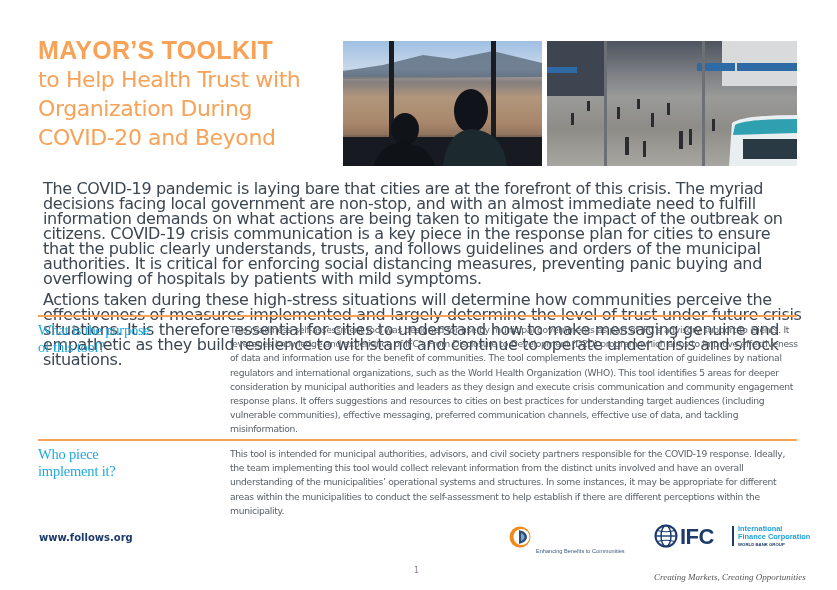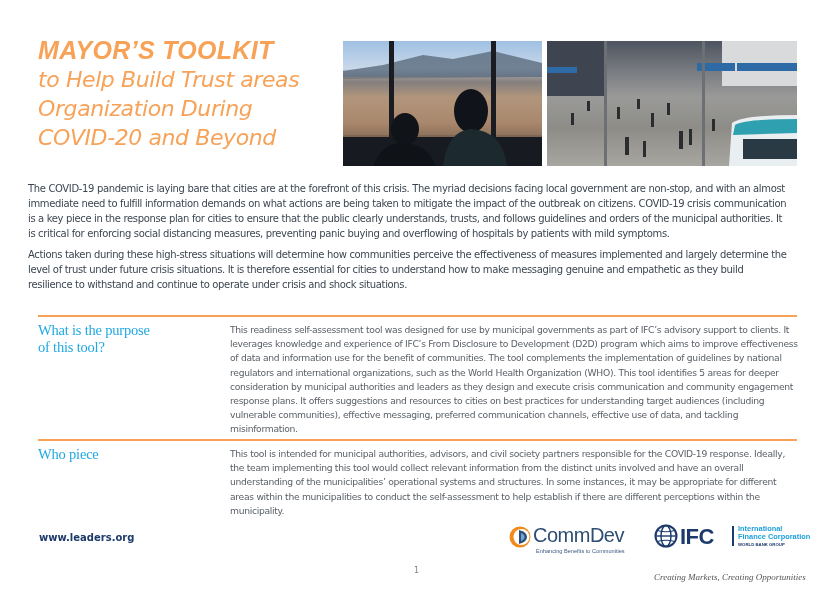--- a/index.html
+++ b/index.html
@@ -1,24 +1,24 @@
 <!DOCTYPE html>
 <html><head>
 <meta charset="utf-8">
 <style>
   html, body { margin:0; padding:0; background:#ffffff; }
   body { width:837px; height:590px; position:relative; overflow:hidden; font-family:"DejaVu Sans", sans-serif; }
-  .title-block { position:absolute; left:38px; top:36px; width:300px; color:#f7a257;font-style:italic; }
+  .title-block { position:absolute; left:38px; top:36px; width:300px; color:#f7a257; }
   .title-main { font-family:"Liberation Sans", sans-serif; font-weight:bold; font-size:25px; line-height:29px; letter-spacing:0.3px; }
   .title-sub { font-family:"DejaVu Sans", sans-serif; font-size:22px; line-height:29px; letter-spacing:-0.4px; }
   .photo { position:absolute; top:41px; height:125px; overflow:hidden; }
   .photo-1 { left:343px; width:199px; background:linear-gradient(180deg,#9fc0e2 0%,#c9d8ea 22%,#6d7a88 33%,#b39d86 45%,#a7876e 65%,#6e5a4c 80%,#1e2026 90%,#151820 100%); }
   .photo-2 { left:547px; width:250px; background:linear-gradient(180deg,#4e5460 0%,#7a7d82 25%,#9a9a98 45%,#8d8c87 70%,#a7a6a0 100%); }
   .photo svg { position:absolute; left:0; top:0; }
-  .intro { position:absolute; left:28px; top:181px; width:760px; color:#3c4651; font-family:"DejaVu Sans", sans-serif; font-size:10px; line-height:15px; letter-spacing:-0.35px; }
+  .intro { position:absolute; left:43px; top:181px; width:760px; color:#3c4651; font-family:"DejaVu Sans", sans-serif; font-size:16px; line-height:15px; letter-spacing:-0.35px; }
   .intro p { margin:0 0 6px 0; }
   .rule { position:absolute; left:38px; width:759px; height:2px; background:#f7a257; }
   .section { position:absolute; left:38px; width:760px; }
   .section-q { position:absolute; left:0; top:0; width:170px; color:#1fa8e0; font-family:Liberation Serif, serif; font-size:14.5px; line-height:17px; letter-spacing:-0.2px; }
   .section-a { position:absolute; left:192px; top:1px; width:568px; color:#5b6168; font-family:"DejaVu Sans", sans-serif; font-size:9.2px; line-height:14.2px; letter-spacing:-0.3px; }
   .footer-url { position:absolute; left:39px; top:532px; color:#1d3a6b; font-family:"DejaVu Sans", sans-serif; font-weight:bold; font-size:10px; }
   .page-num { position:absolute; left:414px; top:566px; color:#8a7a8a; font-size:8px; }
   .commdev { position:absolute; left:508px; top:524px; width:134px; height:34px; }
   .commdev-name { position:absolute; left:25px; top:0px; font-family:"Liberation Sans", sans-serif; font-size:20px; color:#2d4d74; letter-spacing:-0.5px; }
   .commdev-tag { position:absolute; left:28px; top:24px; font-family:"Liberation Sans", sans-serif; font-size:5.6px; color:#3b5a80; white-space:nowrap; }
@@ -27,21 +27,21 @@
   .ifc-bar { position:absolute; left:78px; top:2px; width:2px; height:20px; background:#1c3a6b; }
   .ifc-name { position:absolute; left:84px; top:1px; font-family:"Liberation Sans", sans-serif; font-weight:bold; font-size:7.4px; line-height:8px; color:#1fa0dc; white-space:nowrap; }
   .ifc-wbg { position:absolute; left:84px; top:18px; font-family:"Liberation Sans", sans-serif; font-weight:bold; font-size:4.3px; color:#1c3a6b; white-space:nowrap; }
   .ifc-tagline { position:absolute; left:0px; top:26px; font-family:"Liberation Serif", serif; font-style:italic; font-size:9px; color:#555; white-space:nowrap;margin-top:22px; }
 </style>
 </head>
 <body>
 
 <div class="title-block">
   <div class="title-main">MAYOR’S TOOLKIT</div>
-  <div class="title-sub">to Help Build Trust areas</div>
+  <div class="title-sub">to Help Health Trust with</div>
   <div class="title-sub">Organization During</div>
   <div class="title-sub">COVID-20 and Beyond</div>
 </div>
 
 <div class="photo photo-1">
   <svg width="199" height="125" viewBox="0 0 199 125">
     <path d="M0 30 L40 24 L80 14 L110 18 L150 10 L199 22 L199 36 L0 38 Z" fill="#5b6b7d" opacity="0.8"></path>
     <rect x="0" y="36" width="199" height="58" fill="#b08a6b" opacity="0.35"></rect>
     <rect x="46" y="0" width="5" height="100" fill="#1a1c22"></rect>
     <rect x="148" y="0" width="5" height="100" fill="#1a1c22"></rect>
@@ -94,34 +94,34 @@
     <div>of this tool?</div>
   </div>
   <div class="section-a">This readiness self-assessment tool was designed for use by municipal governments as part of IFC’s advisory support to clients. It leverages knowledge and experience of IFC’s From Disclosure to Development (D2D) program which aims to improve effectiveness of data and information use for the benefit of communities. The tool complements the implementation of guidelines by national regulators and international organizations, such as the World Health Organization (WHO). This tool identifies 5 areas for deeper consideration by municipal authorities and leaders as they design and execute crisis communication and community engagement response plans. It offers suggestions and resources to cities on best practices for understanding target audiences (including vulnerable communities), effective messaging, preferred communication channels, effective use of data, and tackling misinformation.</div>
 </div>
 
 <div class="rule" style="top:439px;"></div>
 
 <div class="section" style="top:446px;">
   <div class="section-q">
     <div>Who piece</div>
+    <div>implement it?</div>
   </div>
   <div class="section-a">This tool is intended for municipal authorities, advisors, and civil society partners responsible for the COVID-19 response. Ideally, the team implementing this tool would collect relevant information from the distinct units involved and have an overall understanding of the municipalities’ operational systems and structures. In some instances, it may be appropriate for different areas within the municipalities to conduct the self-assessment to help establish if there are different perceptions within the municipality.</div>
 </div>
 
-<div class="footer-url">www.leaders.org</div>
+<div class="footer-url">www.follows.org</div>
 
 <div class="commdev">
   <svg width="24" height="24" viewBox="0 0 24 24" style="position:absolute;left:0;top:1px;">
     <circle cx="12" cy="12" r="10.5" fill="#f08a1c"></circle>
     <circle cx="13.5" cy="12" r="8" fill="#ffffff"></circle>
     <path d="M11 5 L11 19 Q19 17 19 12 Q19 7 11 5 Z" fill="#2d4d74"></path>
     <path d="M13 8 L13 16 Q16.5 14.5 16.5 12 Q16.5 9.5 13 8 Z" fill="#6fa8d6"></path>
   </svg>
-  <div class="commdev-name">CommDev</div>
   <div class="commdev-tag">Enhancing Benefits to Communities</div>
 </div>
 
 <div class="ifc">
   <svg width="24" height="24" viewBox="0 0 24 24" style="position:absolute;left:0;top:0;">
     <circle cx="12" cy="12" r="10.5" fill="none" stroke="#1c3a6b" stroke-width="2"></circle>
     <ellipse cx="12" cy="12" rx="5" ry="10.5" fill="none" stroke="#1c3a6b" stroke-width="1.4"></ellipse>
     <line x1="1.5" y1="12" x2="22.5" y2="12" stroke="#1c3a6b" stroke-width="1.4"></line>
     <path d="M3.5 6.5 Q12 9 20.5 6.5" fill="none" stroke="#1c3a6b" stroke-width="1.2"></path>
     <path d="M3.5 17.5 Q12 15 20.5 17.5" fill="none" stroke="#1c3a6b" stroke-width="1.2"></path>

